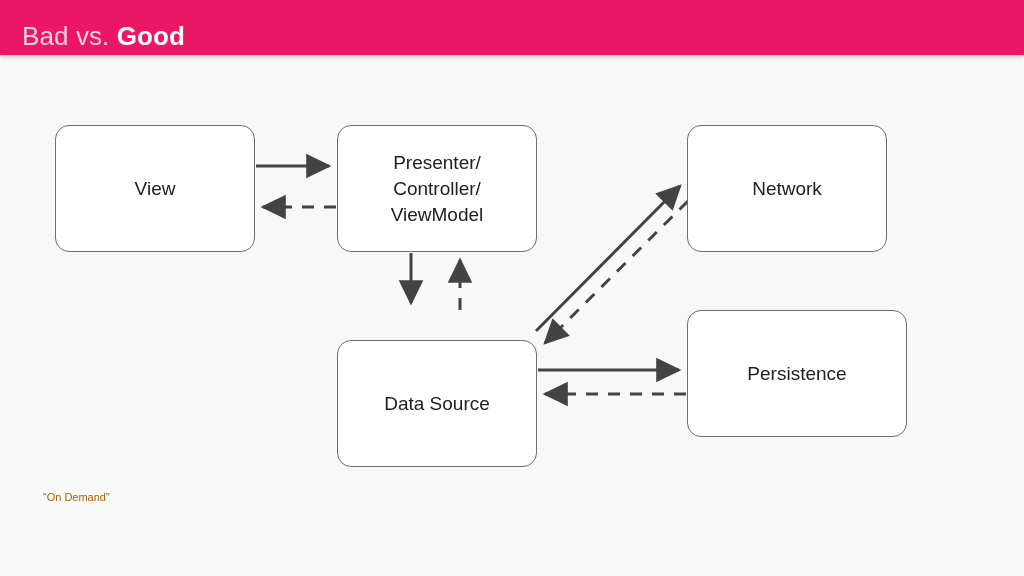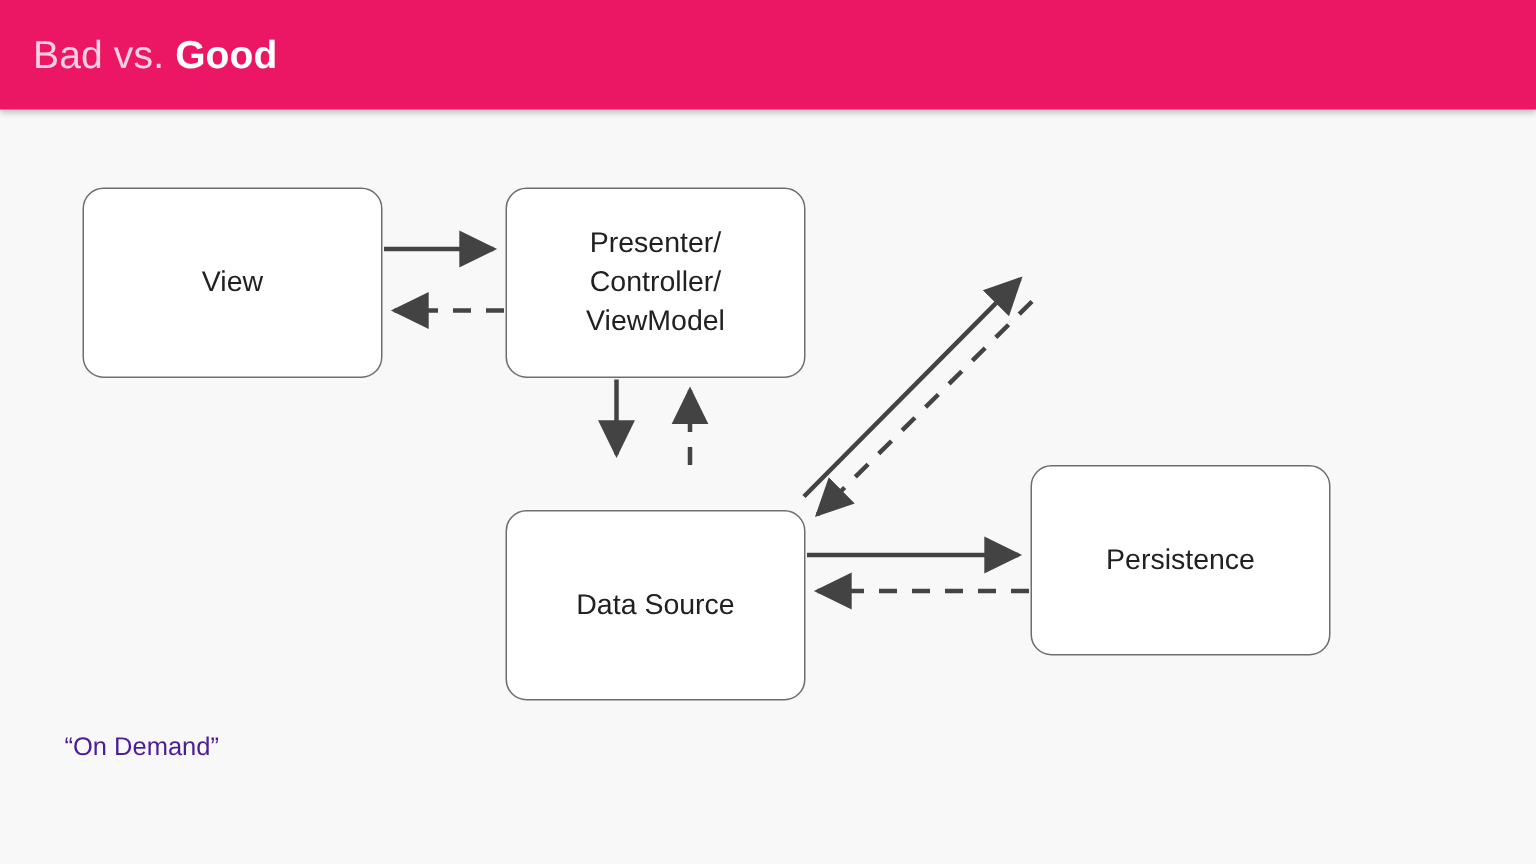--- a/index.html
+++ b/index.html
@@ -19,21 +19,21 @@
     height: 576px;
     background: #f8f8f8;
   }
 
   
   .header-bar {
     position: absolute;
     left: 0;
     top: 0;
     width: 1024px;
-    height: 73px;
+    height: 55px;
     background: #ec1764;
     box-shadow: 0 2px 4px rgba(0,0,0,0.22);
     z-index: 5;
   }
   .header-title {
     position: absolute;
     left: 22px;
     top: 19px;
     font-size: 26px;
     line-height: 34px;
@@ -79,29 +79,29 @@
     font-size: 19px;
     line-height: 26px;
     z-index: 3;
   }
   .node span { display: block; }
 
   #node-view        { left: 55px;  top: 52px;  width: 200px; height: 127px; }
   #node-presenter   { left: 337px; top: 52px;  width: 200px; height: 127px; }
   #node-network     { left: 687px; top: 52px;  width: 200px; height: 127px; }
   #node-datasource  { left: 337px; top: 237px; width: 200px; height: 127px; margin-top: 30px; }
-  #node-persistence { left: 687px; top: 237px; width: 200px; height: 127px; }
+  #node-persistence { left: 687px; top: 237px; width: 220px; height: 127px; }
 
   
   .footnote {
     position: absolute;
     left: 43px;
     top: 484px;
-    color: #4c1d95;
-    font-size: 17px;
+    color: #a16207;
+    font-size: 11px;
     line-height: 27px;
     z-index: 4;
   }
   .footnote div { white-space: nowrap; }
 </style>
 </head>
 <body>
 
 <div class="slide">
 
@@ -142,20 +142,23 @@
     </div>
 
     <div class="node" id="node-presenter">
       <div>
         <span>Presenter/</span>
         <span>Controller/</span>
         <span>ViewModel</span>
       </div>
     </div>
 
+    <div class="node" id="node-network">
+      <span>Network</span>
+    </div>
 
     <div class="node" id="node-datasource">
       <span>Data Source</span>
     </div>
 
     <div class="node" id="node-persistence">
       <div>
         <span>Persistence</span>
       </div>
     </div>

